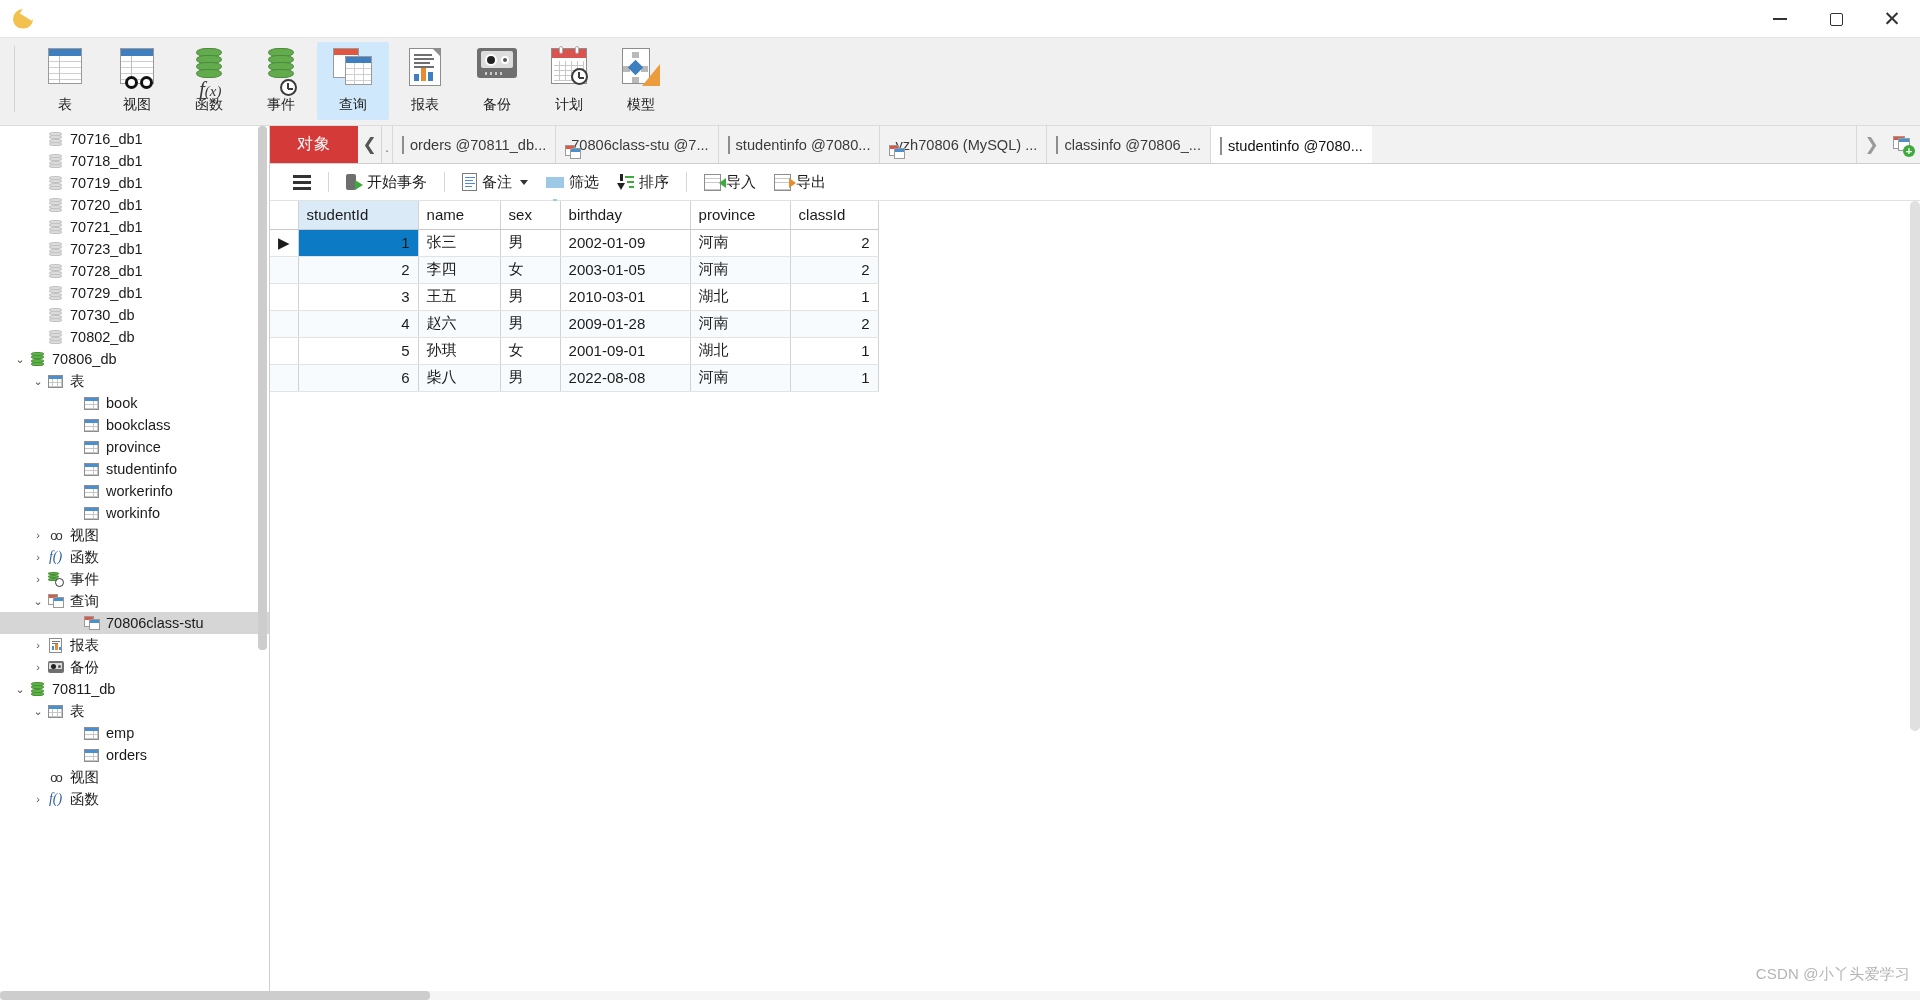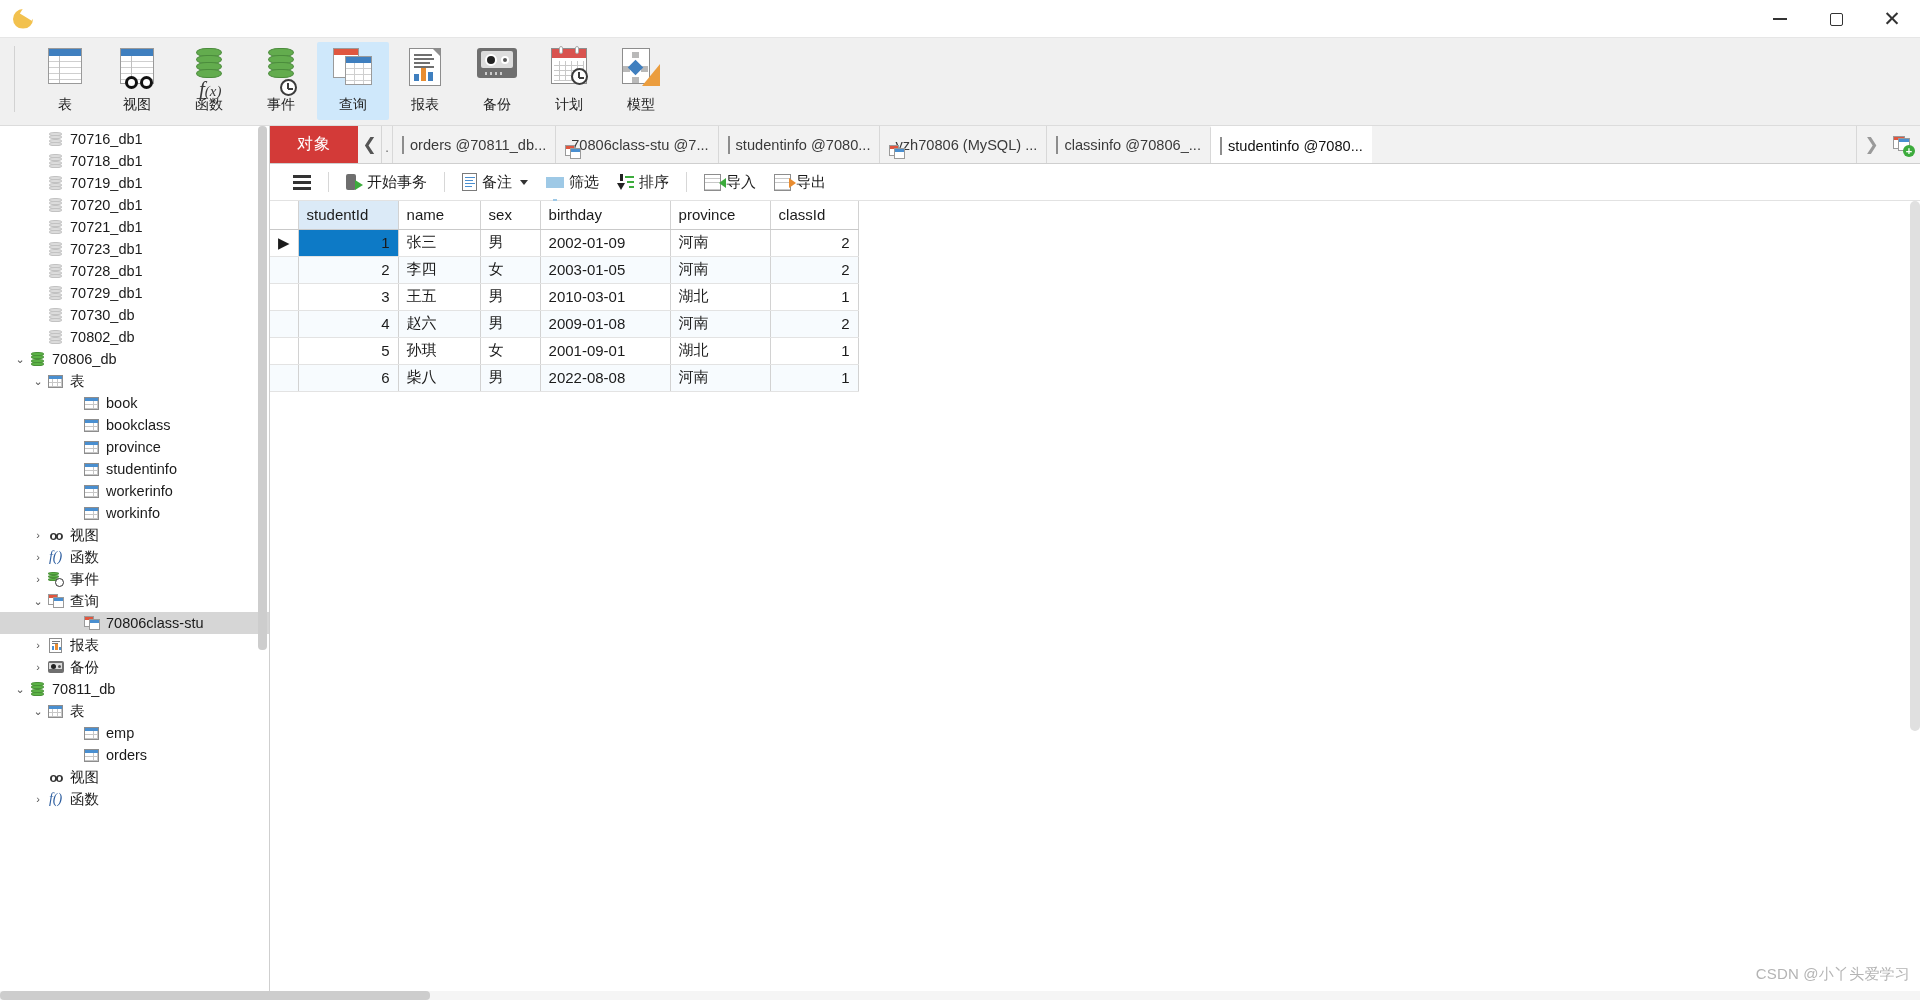--- a/index.html
+++ b/index.html
@@ -152,21 +152,21 @@
   .mini-db{ width:13px;height:15px;position:relative;}
   .mini-db i{position:absolute;left:0;right:0;height:4.4px;border-radius:50%/55%;background:#dcdcdc;border:1px solid #c2c2c2;}
   .mini-db i:nth-child(1){top:0}.mini-db i:nth-child(2){top:3.6px}
   .mini-db i:nth-child(3){top:7.2px}.mini-db i:nth-child(4){top:10.5px}
   .mini-db.green i{background:#5cb346;border-color:#4a9138;}
   .mini-tbl{ width:15px;height:13px;border:1.3px solid #8d8d8d;background:#fff;position:relative;}
   .mini-tbl .h{position:absolute;left:0;right:0;top:0;height:3.2px;background:#4a8fd0;}
   .mini-tbl .g{position:absolute;left:0;right:0;top:3.2px;bottom:0;
     background:repeating-linear-gradient(to right,transparent 0 3.5px,#c6c6c6 3.5px 4.4px),
                repeating-linear-gradient(to bottom,transparent 0 3px,#c6c6c6 3px 3.8px);}
-  .mini-view{ font-size:13px; color:#333; letter-spacing:-2px; font-weight:700;}
+  .mini-view{ font-size:13px; color:#333; letter-spacing:-2px; font-weight:400;}
   .mini-fx{ font-family:"Liberation Serif",serif; font-style:italic; font-size:14px; color:#2f5fa0;}
   .mini-evt{ width:15px;height:14px;position:relative;}
   .mini-evt .d{position:absolute;left:0;top:0;width:11px;height:11px;}
   .mini-evt .d i{position:absolute;left:0;right:0;height:3.4px;border-radius:50%/55%;background:#5cb346;border:1px solid #4a9138;}
   .mini-evt .d i:nth-child(1){top:0}.mini-evt .d i:nth-child(2){top:3px}.mini-evt .d i:nth-child(3){top:6px}
   .mini-evt .ck{position:absolute;right:-1px;bottom:-1px;width:9px;height:9px;border:1.4px solid #333;border-radius:50%;background:#fff;}
   .mini-qry{ width:16px;height:14px;position:relative;}
   .mini-qry .b{position:absolute;left:0;top:0;width:10px;height:11px;border:1.2px solid #9a9a9a;background:#fff;}
   .mini-qry .b .r{position:absolute;left:0;right:0;top:0;height:3px;background:#e0563f;}
   .mini-qry .f{position:absolute;left:5px;top:3px;width:11px;height:11px;border:1.2px solid #9a9a9a;background:#fff;}
@@ -270,21 +270,21 @@
     background:#ffffff; border-bottom:1px solid #c9c9c9; height:28px;
   }
   table.dg thead th.pk{ background:#dbeaf7; }
   th.rowmark, td.rowmark{
     width:18px; padding:0; border-right:1px solid #d2d2d2; background:#fff;
     text-align:center; color:#111; font-size:11px;
   }
   table.dg tbody tr:nth-child(even) td{ background:#f7fbfe; }
   table.dg td.num{ text-align:right; }
   td.cell-selected{ background:#0d7ac6 !important; color:#fff; }
-  .col-sid{width:100px}.col-name{width:82px}.col-sex{width:60px}
+  .col-sid{width:120px}.col-name{width:82px}.col-sex{width:60px}
   .col-bday{width:130px}.col-prov{width:100px}.col-cid{width:88px}
 
   .vscroll{
     position:absolute; right:0; top:0; width:10px; bottom:0; background:#fff;
   }
   .vscroll .thumb{ position:absolute; left:0; top:0; width:10px; height:530px; background:#e0e0e0; border-radius:5px;}
   .hscroll-bot{
     position:absolute; left:0; right:0; bottom:0; height:9px; background:#f5f5f5;
   }
   .hscroll-bot .thumb{ position:absolute; left:0; width:430px; height:9px; background:#cdcdcd; border-radius:4px;}
@@ -984,21 +984,21 @@
                 <td class="col-sex">男</td>
                 <td class="col-bday">2010-03-01</td>
                 <td class="col-prov">湖北</td>
                 <td class="col-cid num">1</td>
               </tr>
               <tr>
                 <td class="rowmark"></td>
                 <td class="col-sid num">4</td>
                 <td class="col-name">赵六</td>
                 <td class="col-sex">男</td>
-                <td class="col-bday">2009-01-08</td>
+                <td class="col-bday">2009-01-28</td>
                 <td class="col-prov">河南</td>
                 <td class="col-cid num">2</td>
               </tr>
               <tr>
                 <td class="rowmark"></td>
                 <td class="col-sid num">5</td>
                 <td class="col-name">孙琪</td>
                 <td class="col-sex">女</td>
                 <td class="col-bday">2001-09-01</td>
                 <td class="col-prov">湖北</td>

